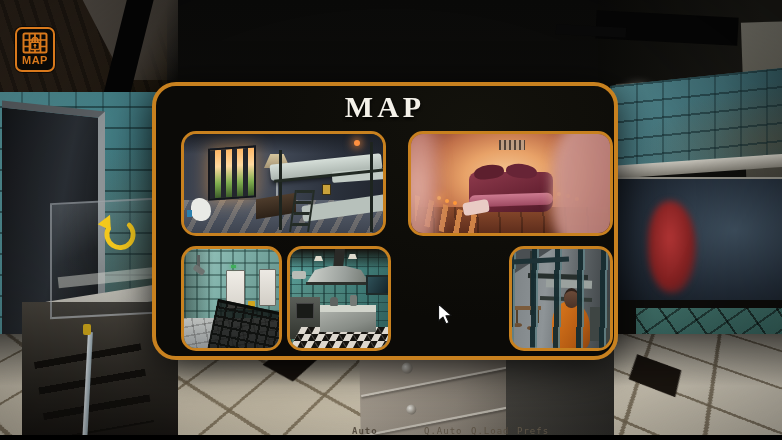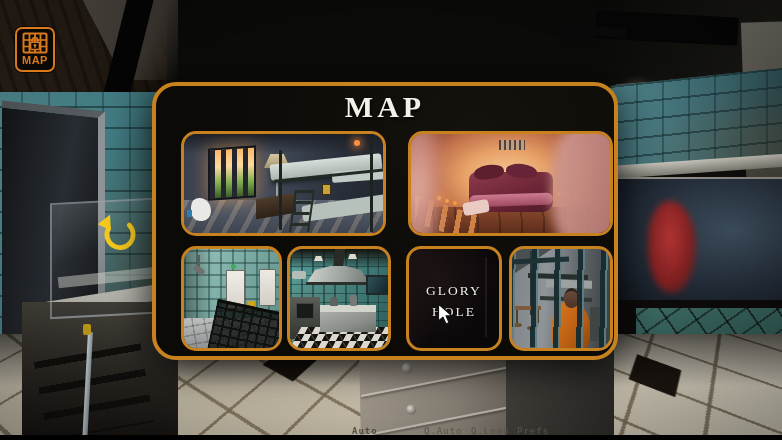--- a/index.html
+++ b/index.html
@@ -418,25 +418,20 @@
       <div class="art t4-window"></div>
       <div class="art t4-lcab"></div>
       <div class="art t4-oven"></div>
       <div class="art t4-floor"></div>
       <div class="art t4-island"></div>
       <div class="art t4-isltop"></div>
       <div class="art t4-pot1"></div>
       <div class="art t4-pot2"></div>
     </div>
 
-    <div class="tile tile-glory t5">
-      <div class="art t5-edge"></div>
-      <div class="art t5-label">GLORY
-HOLE</div>
-    </div>
 
     <div class="tile tile-prisoner t6">
       <div class="art t6-corner"></div>
       <div class="art t6-post"></div>
       <div class="art t6-rail1"></div>
       <div class="art t6-mattr"></div>
       <div class="art t6-rail2"></div>
       <div class="art t6-table"></div>
       <div class="art t6-tleg1"></div>
       <div class="art t6-tleg2"></div>

